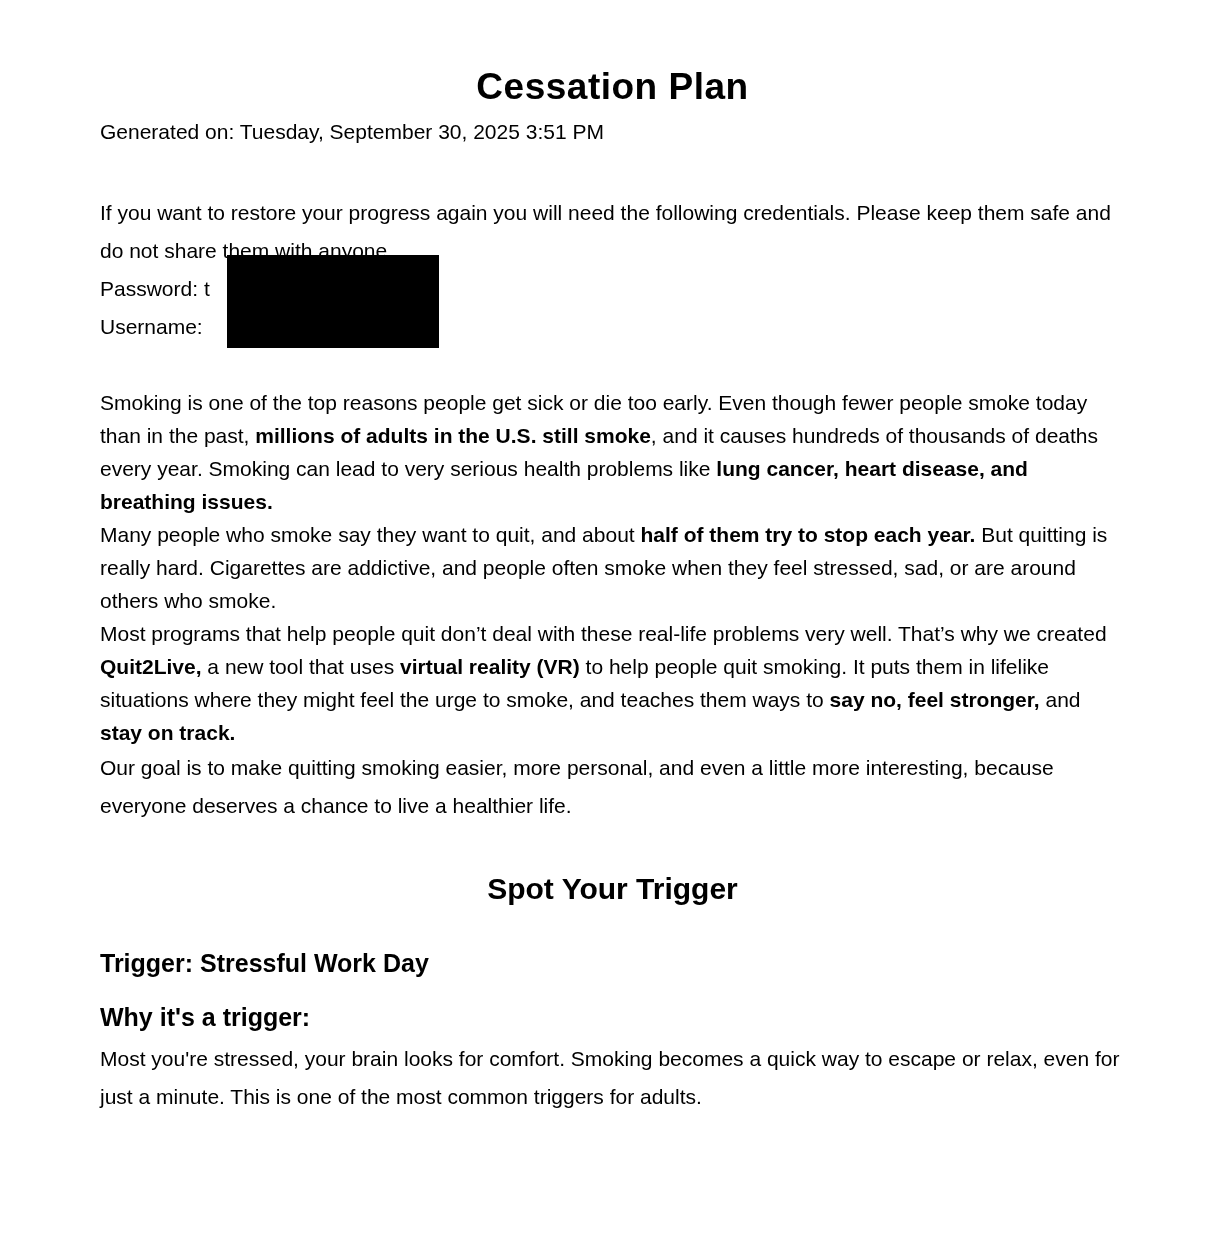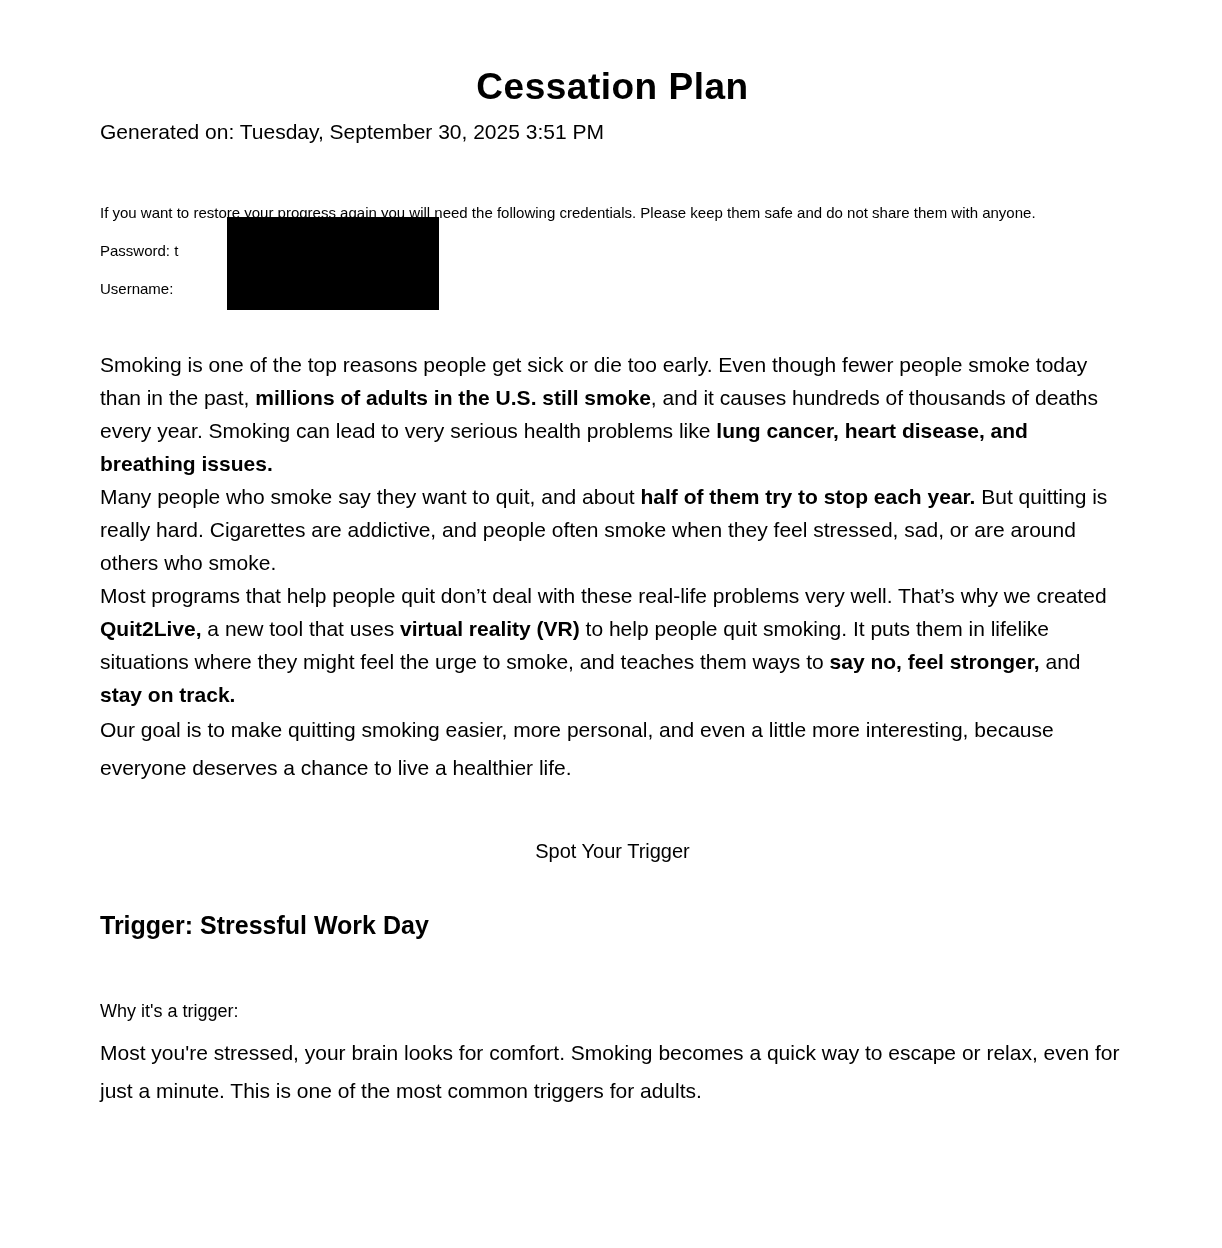--- a/index.html
+++ b/index.html
@@ -29,21 +29,21 @@
     font-weight: bold;
     letter-spacing: 0.5px;
   }
   .generated-line {
     margin-top: 12px;
     font-size: 21px;
     line-height: 24px;
   }
   .credentials {
     margin-top: 50px;
-    font-size: 15px;
+    font-size: 21px;
     line-height: 38px;
   }
   .cred-intro { margin: 0; }
   .cred-lines { position: relative; }
   .cred-line { margin: 0; }
   .redaction-box {
     position: absolute;
     left: 127px;
     top: -15px;
     width: 212px;
@@ -57,35 +57,35 @@
   }
   .body-block p { margin: 0; }
   .goal-paragraph {
     font-size: 21px;
     line-height: 38px;
     margin: 0;
   }
   .section-heading {
     margin: 47px 0 0 0;
     text-align: center;
-    font-size: 20px;
+    font-size: 30px;
     line-height: 34px;
-    font-weight: normal;
+    font-weight: bold;
   }
   .trigger-title {
     margin: 42px 0 0 0;
     font-size: 25px;
     line-height: 30px;
     font-weight: bold;
   }
   .why-heading {
-    margin: 56px 0 0 0;
-    font-size: 18px;
+    margin: 24px 0 0 0;
+    font-size: 25px;
     line-height: 30px;
-    font-weight: normal;
+    font-weight: bold;
   }
   .why-text {
     margin: 8px 0 0 0;
     font-size: 21px;
     line-height: 38px;
   }
 </style>
 </head>
 <body>
 

